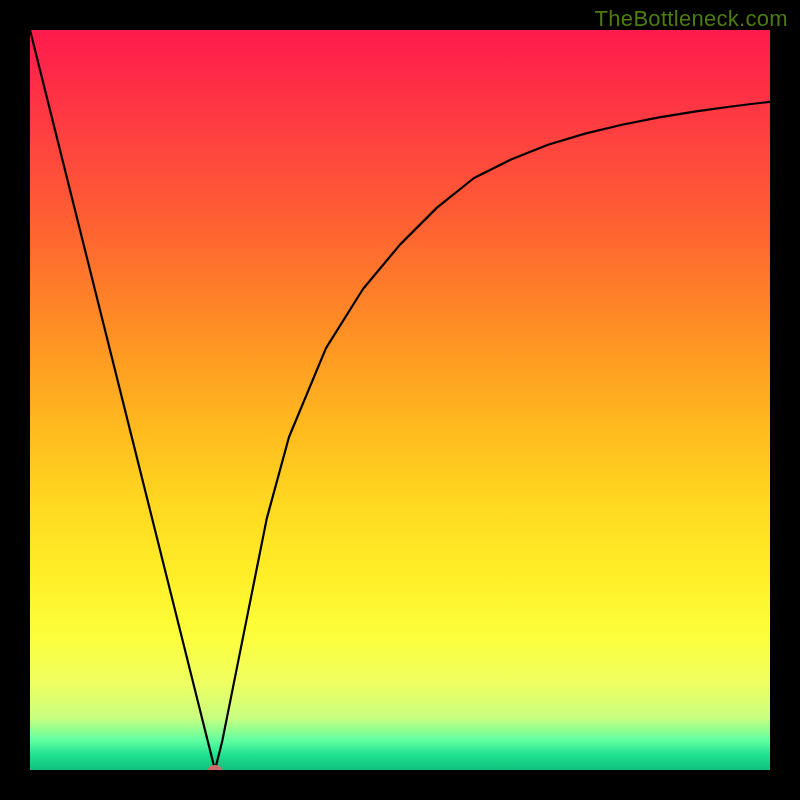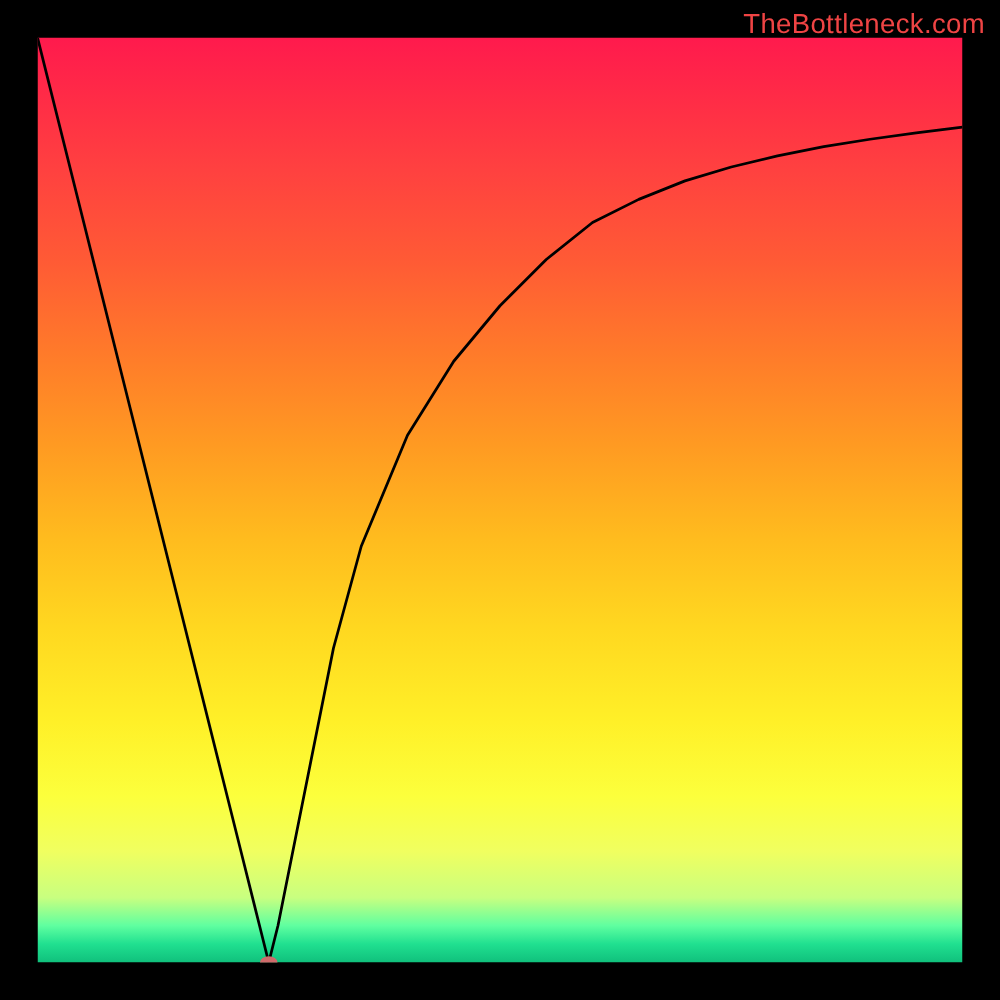--- a/index.html
+++ b/index.html
@@ -49,21 +49,21 @@
     width: 14px;
     height: 10px;
     border-radius: 50%;
     background: #cf6b6b;
     transform: translate(-50%, -50%);
   }
   .watermark {
     position: absolute;
     top: 6px;
     right: 12px;
-    color: #ef4444;
+    color: #4d7c0f;
     font-size: 22px;
     font-weight: 500;
     letter-spacing: 0.3px;
   }
 </style>
 </head>
 <body>
 
 <div class="watermark">TheBottleneck.com</div>
 

